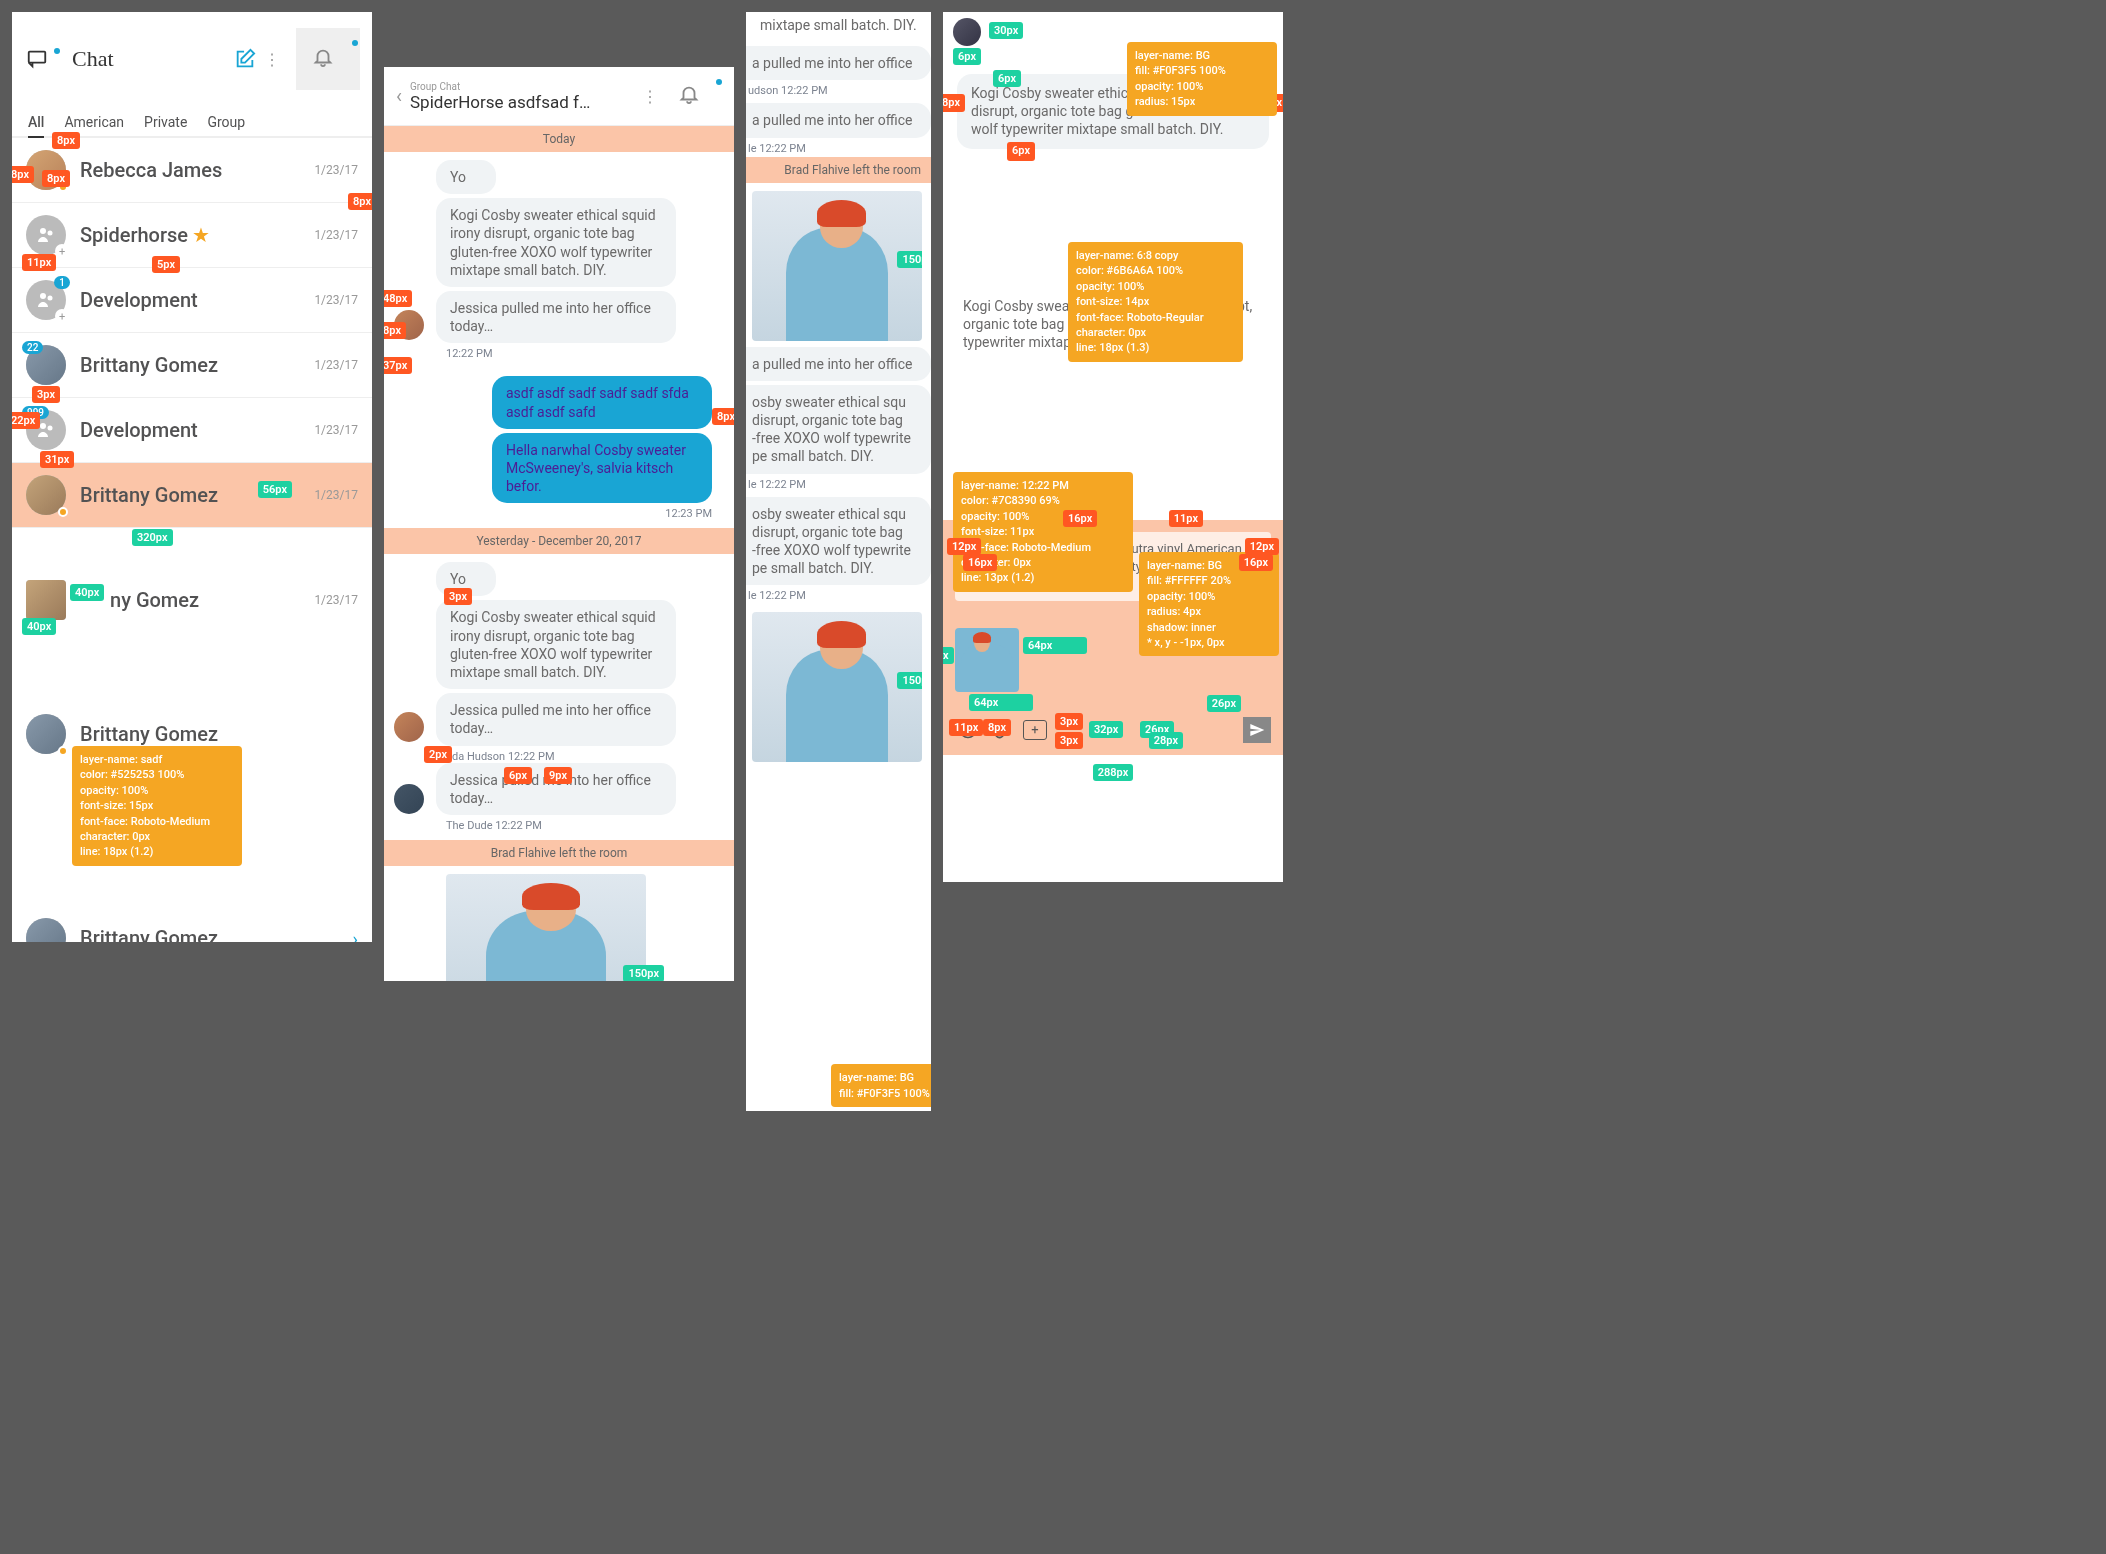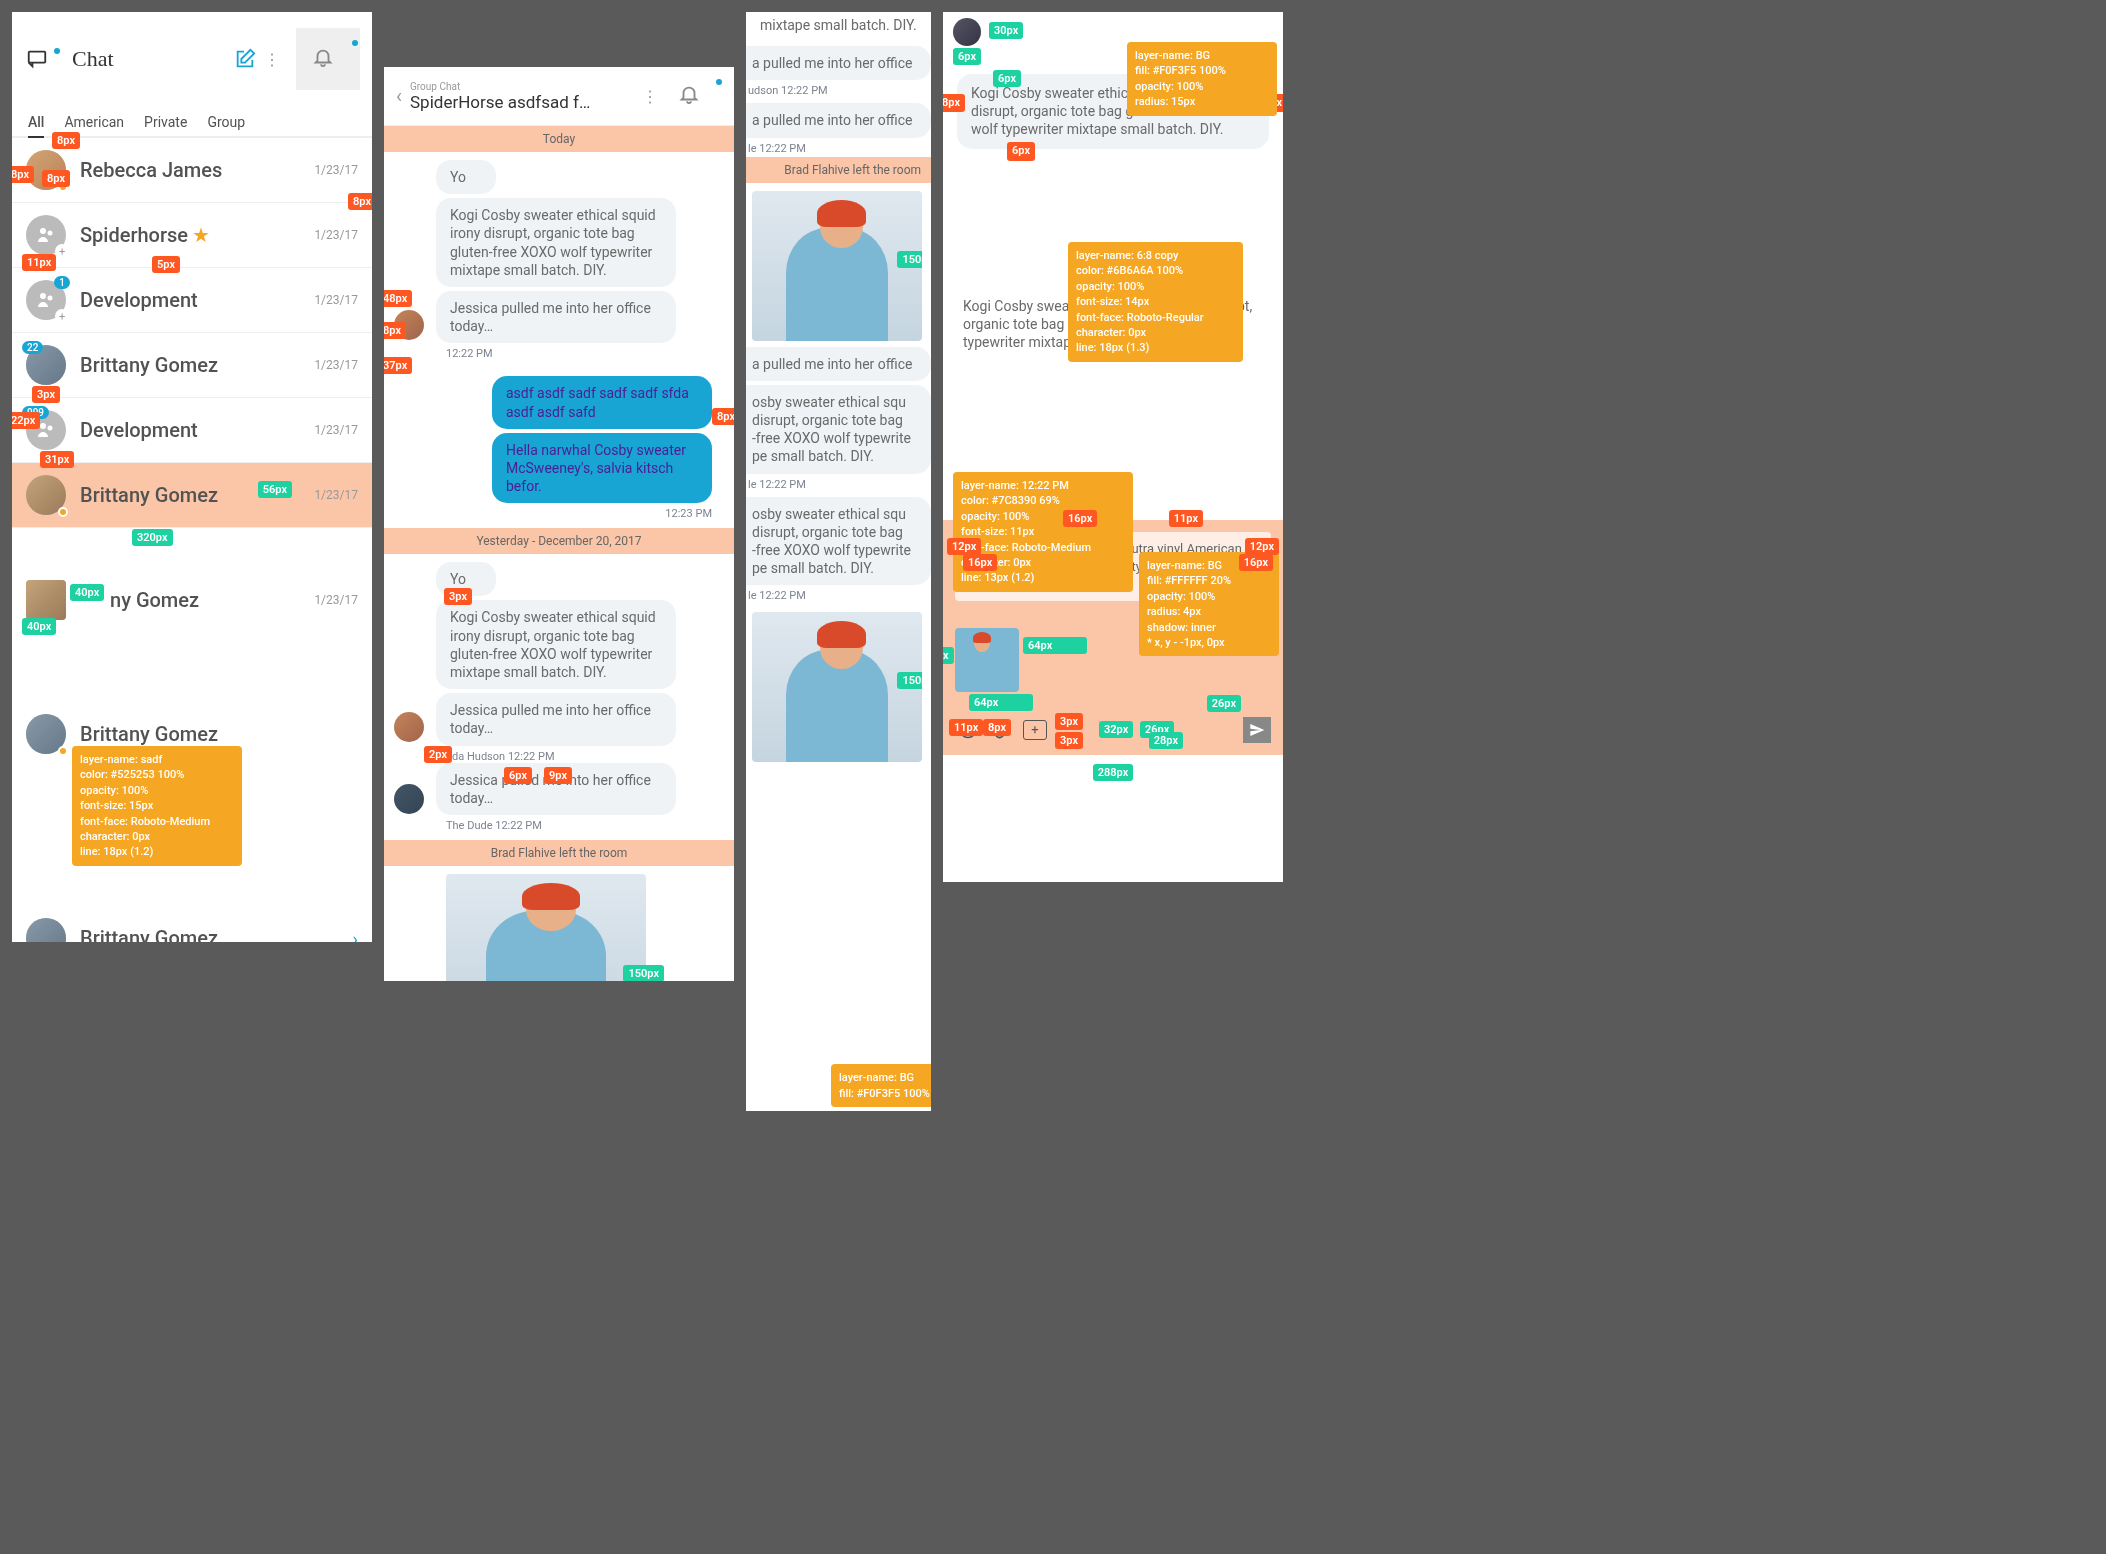--- a/index.html
+++ b/index.html
@@ -626,21 +626,21 @@
       </div>
       <div class="marker" style="position:absolute;top:2px;left:28px">8px</div>
       <div class="tool-icon">
         <svg viewBox="0 0 24 24" fill="none" stroke="#555" stroke-width="2" width="20" height="20">
             <path d="M21 11l-9 9a5 5 0 01-7-7l9-9a3.5 3.5 0 015 5l-9 9a2 2 0 01-3-3l8-8"></path>
           </svg>
       </div>
       <div class="tool-icon" style="border:1.5px solid #555;border-radius:3px;width:24px;height:20px;font-size:13px">+</div>
       <div class="marker" style="position:absolute;top:-4px;left:100px">3px</div>
       <div class="marker" style="position:absolute;bottom:-6px;left:100px">3px</div>
-      <div class="marker teal" style="position:absolute;top:4px;left:144px">32px</div>
+      <div class="marker teal" style="position:absolute;top:4px;left:134px">32px</div>
       <div class="marker teal" style="position:absolute;top:4px;left:185px">26px</div>
       <div class="marker teal" style="position:absolute;top:-22px;right:30px">26px</div>
       <div class="send-btn">
         <svg viewBox="0 0 24 24" fill="#fff" width="16" height="16">
             <path d="M2 21l21-9L2 3v7l15 2-15 2z"></path>
           </svg>
       </div>
     </div>
     <div class="marker teal" style="position:absolute;bottom:6px;right:100px">28px</div>
   </div>

